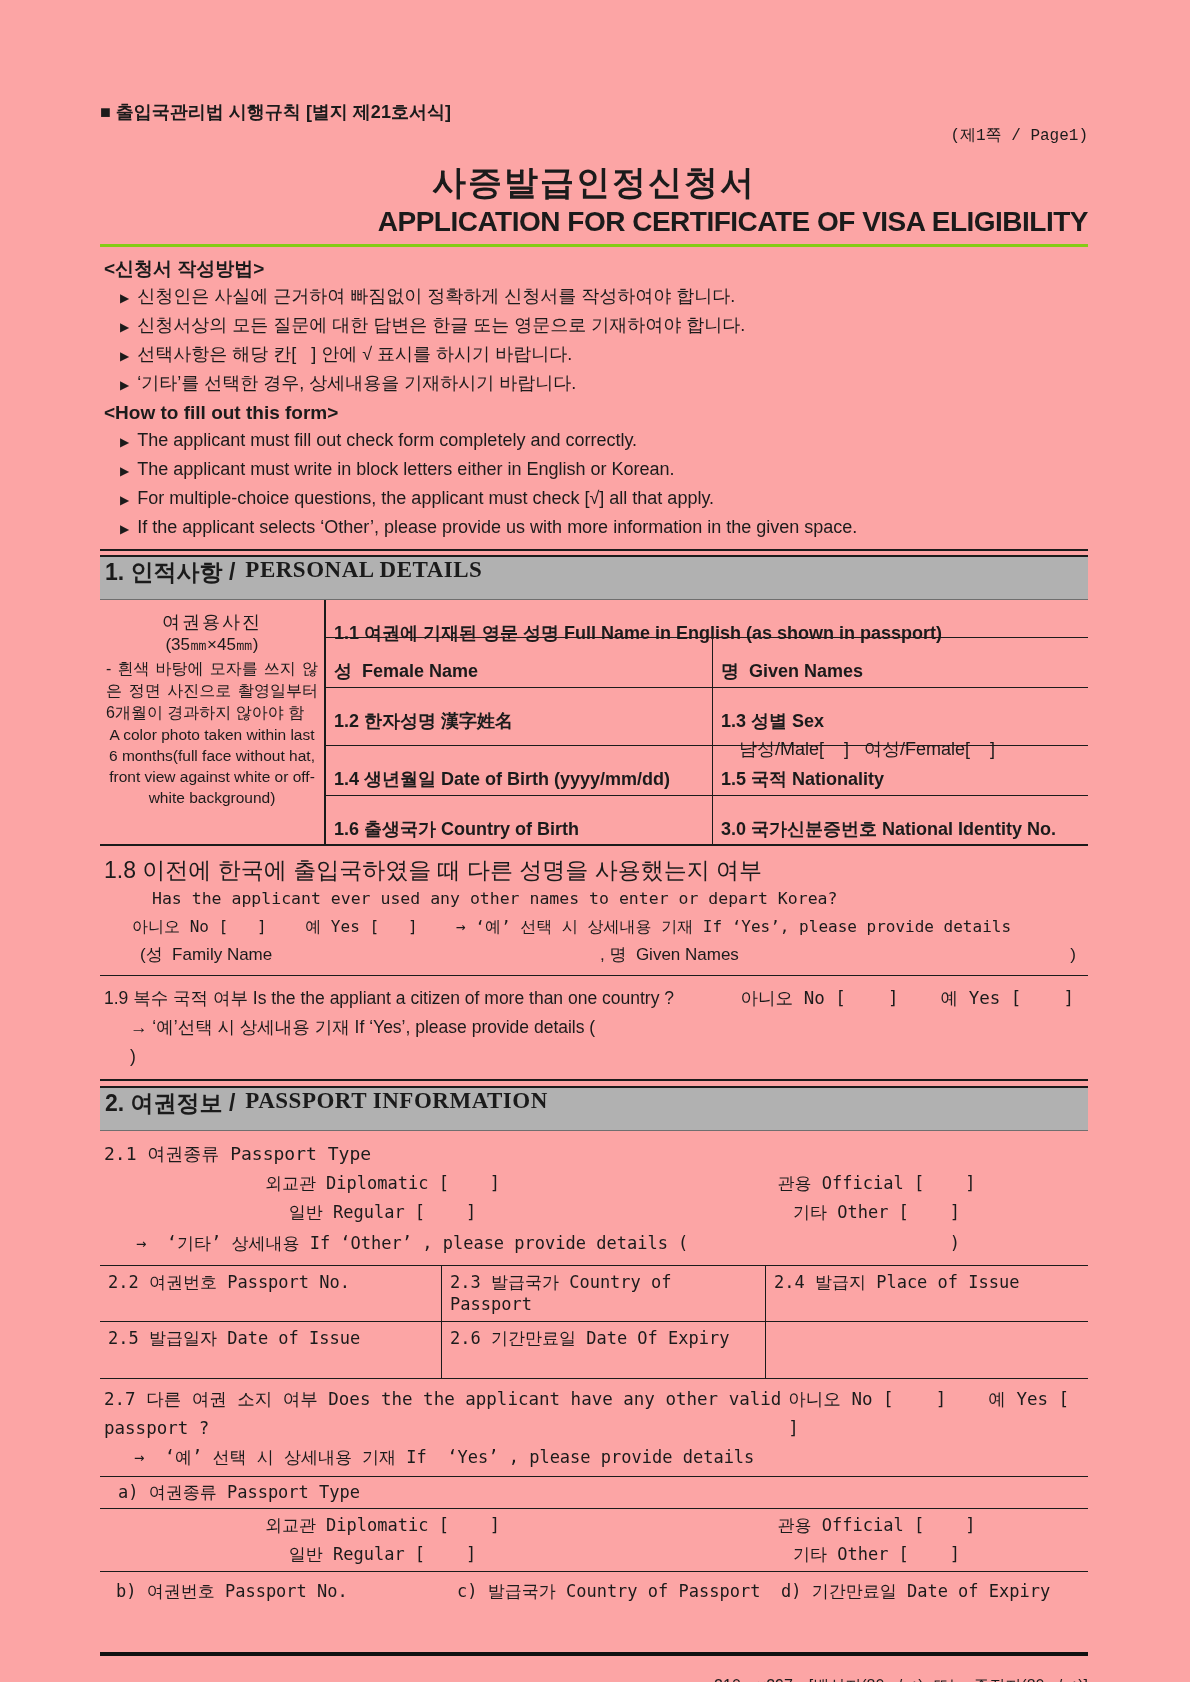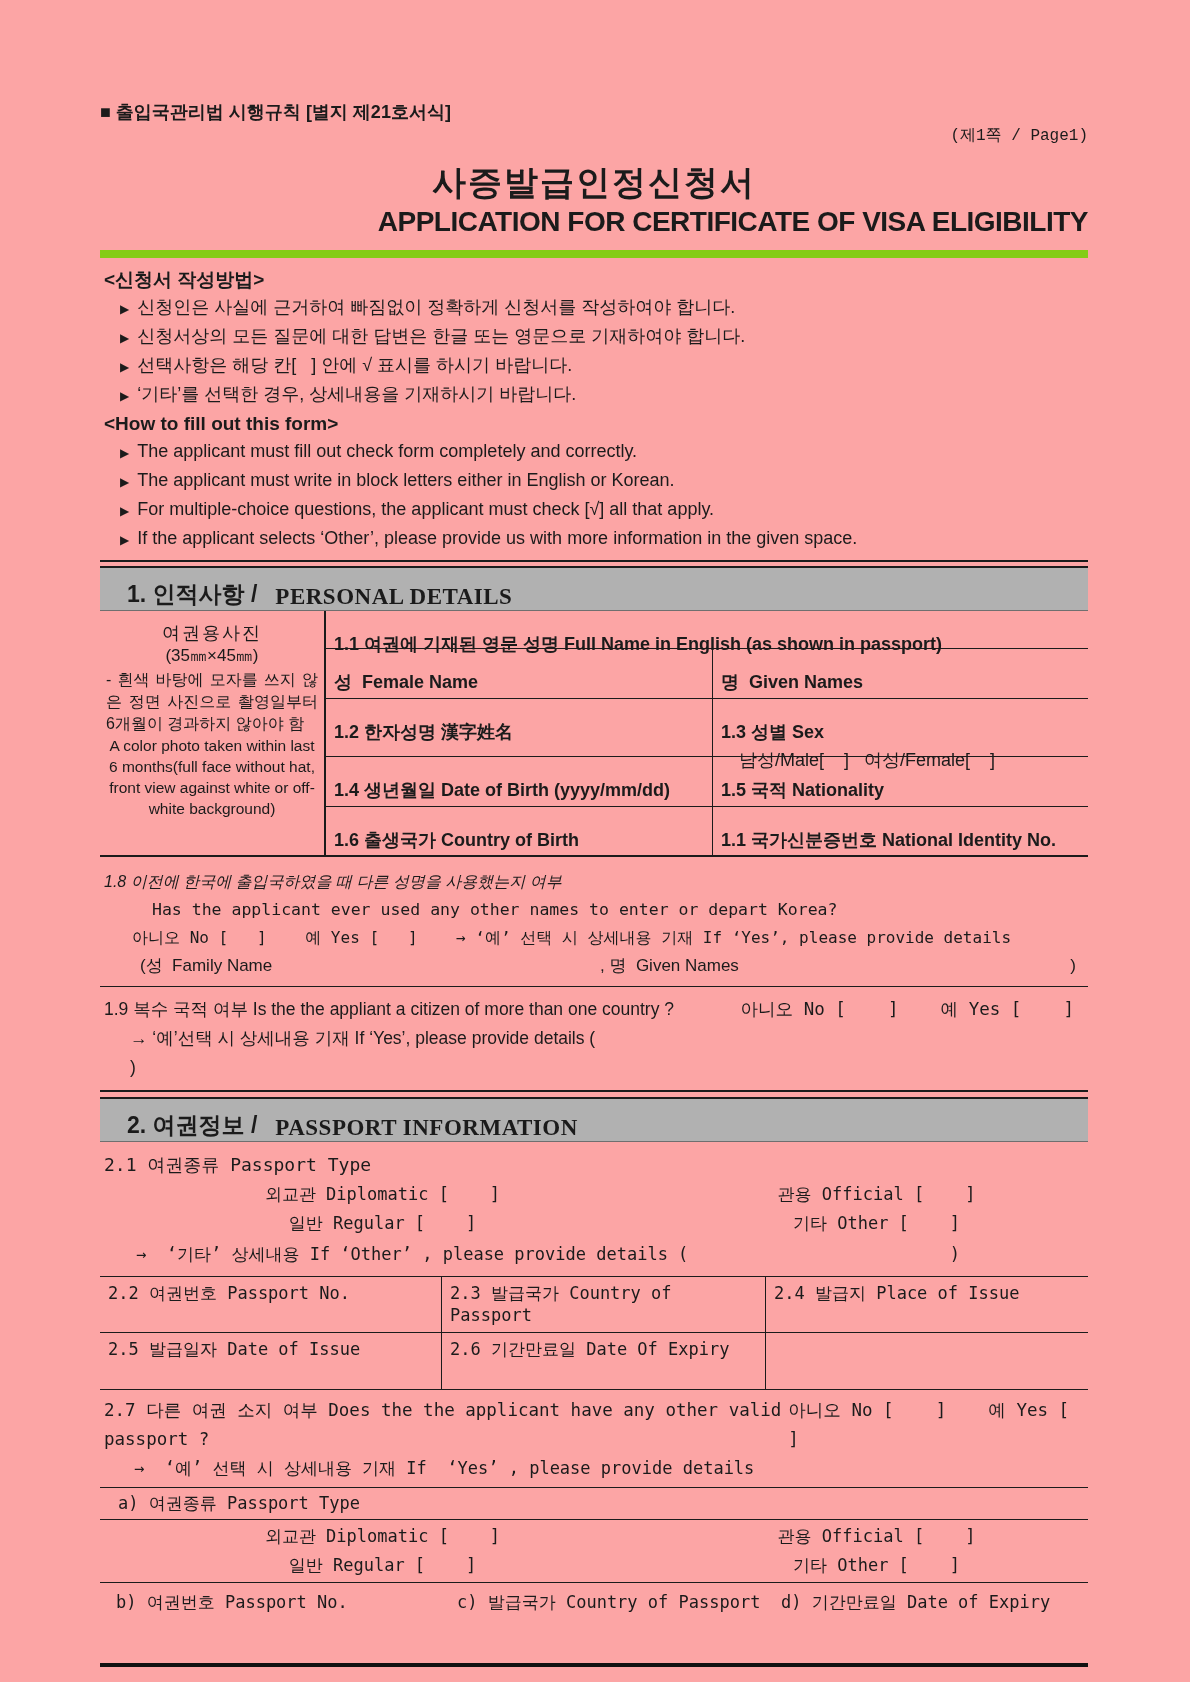--- a/index.html
+++ b/index.html
@@ -18,50 +18,50 @@
 
   
   .topline{font-size:18px;line-height:24px;font-weight:bold;}
   .pagenum{text-align:right;font-size:16px;line-height:20px;font-weight:normal;margin-top:2px;font-family:Liberation Mono, monospace;}
 
   
   .title-ko{margin:14px 0 0 0;text-align:center;font-size:34px;line-height:44px;font-weight:bold;letter-spacing:2px;}
   .title-en{margin:0;text-align:right;font-size:28px;line-height:36px;font-weight:bold;letter-spacing:-0.5px;}
 
   
-  .guide{margin-top:10px;border-top:8px solid #84cc16;border-bottom:0;padding:8px 4px 6px 4px;}
+  .guide{margin-top:4px;border-top:3px solid #84cc16;border-bottom:0;padding:8px 4px 6px 4px;}
   .guide-title{font-size:19px;font-weight:bold;line-height:28px;}
   .guide-item{display:flex;align-items:baseline;font-size:18px;line-height:27px;padding-left:16px;}
   .guide-item .bullet{font-size:12px;margin-right:8px;flex:0 0 auto;}
 
   
   .sect-rule{border-top:2px solid #1b1b1b;height:4px;}
   .sect-bar{
     background:#b1b1b1;border-top:2px solid #1b1b1b;border-bottom:1px solid #6f6f6f;
-    height:42px;display:flex;align-items:flex-end;padding-left:27px;gap:18px;
+    height:42px;display:flex;align-items:flex-start;padding-left:5px;gap:10px;
   }
   .sect-bar .ko{font-size:23px;font-weight:bold;}
   .sect-bar .en{font-size:23px;font-weight:bold;font-family:"Liberation Serif","DejaVu Serif",serif;letter-spacing:0.5px;}
 
   
   .pd-table{display:grid;grid-template-columns:225px 387px 376px;grid-template-rows:38px 50px 58px 50px 48px;border-bottom:2px solid #1b1b1b;}
   .pd-table>div{box-sizing:border-box;font-size:18px;}
   .cell-label{padding:21px 6px 0 8px;font-weight:bold;}
   .photo-cell{grid-column:1;grid-row:1/span 5;border-right:1.5px solid #1b1b1b;padding:10px 6px 4px 6px;text-align:center;}
   .photo-title{font-size:18px;line-height:24px;letter-spacing:2px;}
   .photo-size{font-size:17px;line-height:22px;}
   .photo-note-ko{font-size:16px;line-height:22px;text-align:justify;margin-top:2px;}
   .photo-note-en{font-size:15.5px;line-height:21px;text-align:center;}
   .b-bottom{border-bottom:1.5px solid #1b1b1b;}
   .b-left{border-left:1.5px solid #1b1b1b;}
   .sex-opts{padding:4px 0 0 26px;font-size:18px;}
 
   
   .row-1-8{padding:10px 0 6px 0;border-bottom:1.5px solid #1b1b1b;}
-  .row-1-8 .l1{font-size:16px;line-height:29px;padding-left:4px;font-style:italic;}
+  .row-1-8 .l1{font-size:23px;line-height:29px;padding-left:4px;}
   .mono{font-family:"DejaVu Sans Mono","Liberation Mono",monospace;}
   .row-1-8 .l2{font-size:16.5px;line-height:27px;padding-left:52px;}
   .row-1-8 .l3{font-size:16px;line-height:29px;padding-left:32px;}
   .nameline{display:flex;align-items:baseline;font-size:17px;line-height:28px;padding:0 12px 0 40px;}
   .nameline .seg1{flex:0 0 460px;}
   .nameline .seg2{flex:1 1 auto;}
   .nameline .seg3{flex:0 0 auto;}
   .row-1-9{padding:8px 0 8px 0;}
   .flexline{display:flex;justify-content:space-between;align-items:baseline;}
   .row-1-9 .l1{font-size:17.5px;line-height:29px;padding:0 14px 0 4px;}
@@ -167,21 +167,21 @@
     <div class="b-bottom b-left" style="grid-column:2;grid-row:4;">
       <div class="cell-label" data-bind="section1.f1_4">1.4 생년월일 Date of Birth (yyyy/mm/dd)</div>
     </div>
     <div class="b-bottom b-left" style="grid-column:3;grid-row:4;">
       <div class="cell-label" data-bind="section1.f1_5">1.5 국적 Nationality</div>
     </div>
     <div class="b-left" style="grid-column:2;grid-row:5;">
       <div class="cell-label" data-bind="section1.f1_6">1.6 출생국가 Country of Birth</div>
     </div>
     <div class="b-left" style="grid-column:3;grid-row:5;">
-      <div class="cell-label" data-bind="section1.f1_7">1.1 국가신분증번호 National Identity No.</div>
+      <div class="cell-label" data-bind="section1.f1_7">3.0 국가신분증번호 National Identity No.</div>
     </div>
   </div>
 
   <div class="row-1-8">
     <div class="l1" data-bind="section1.f1_8_ko">1.8 이전에 한국에 출입국하였을 때 다른 성명을 사용했는지 여부</div>
     <div class="l2 mono" data-bind="section1.f1_8_en">Has the applicant ever used any other names to enter or depart Korea?</div>
     <div class="l3 mono" data-bind="section1.f1_8_options">아니오 No [   ]    예 Yes [   ]    → ‘예’ 선택 시 상세내용 기재 If ‘Yes’, please provide details</div>
     <div class="nameline">
       <span class="seg1" data-bind="section1.f1_8_detail_family">(성  Family Name</span>
       <span class="seg2" data-bind="section1.f1_8_detail_given">, 명  Given Names</span>

